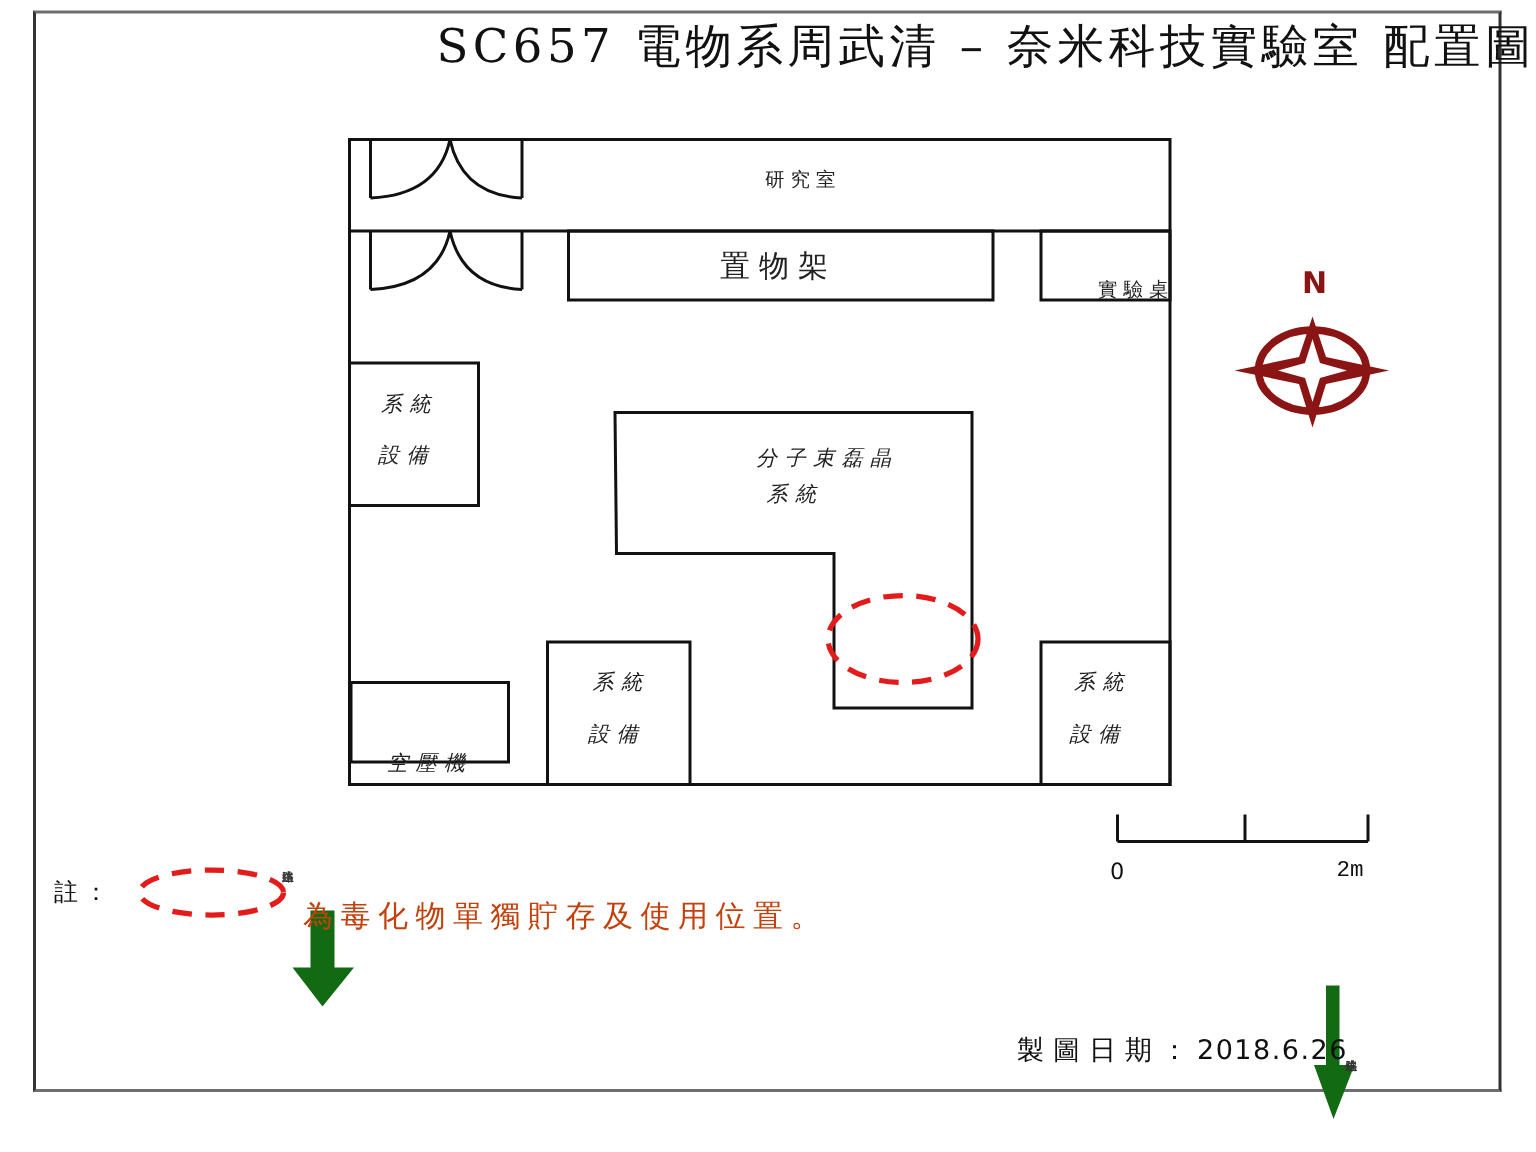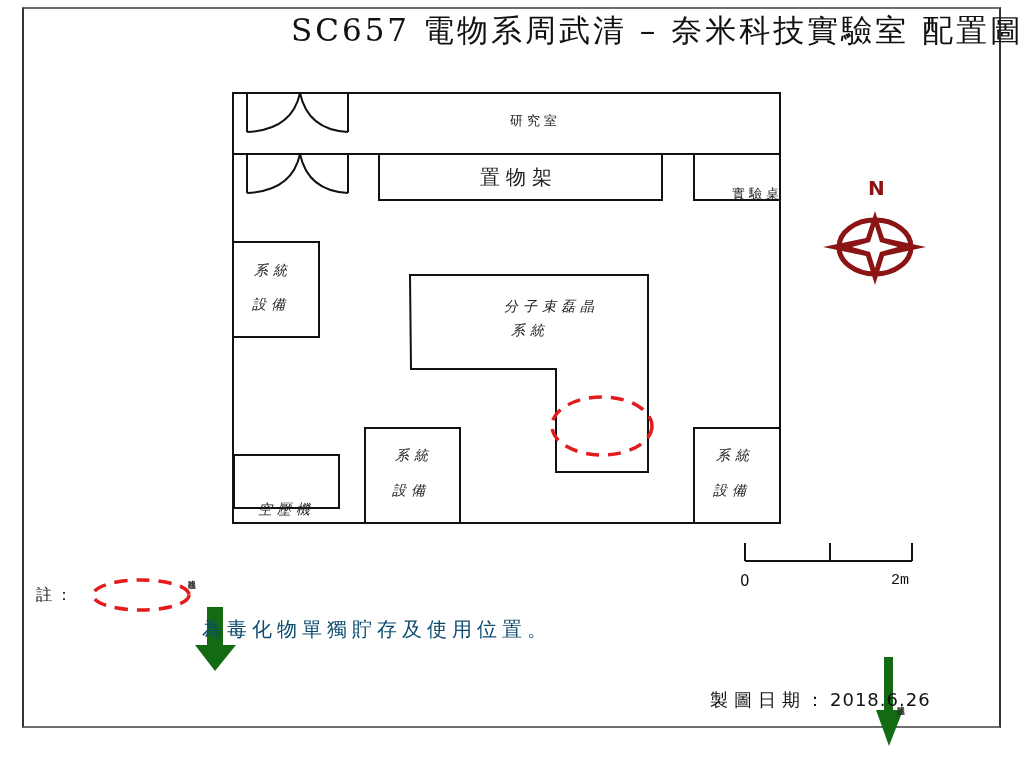--- a/index.html
+++ b/index.html
@@ -78,44 +78,44 @@
       position: absolute;
       left: 36px;
       top: 585px;
       font-size: 16px;
       letter-spacing: 4px;
       color: #111;
     }
     #note-text {
       position: absolute;
       left: 202px;
-      top: 616px;
+      top: 597px;
       font-size: 20px;
       letter-spacing: 5px;
-      color: #0c4a6e;
+      color: #c2410c;
       white-space: nowrap;
     }
     .vtext {
       position: absolute;
       writing-mode: vertical-rl;
       font-size: 8px;
       color: #333;
       background: rgba(255,255,255,0.6);
       line-height: 1;
     }
     #date-line {
       position: absolute;
       left: 678px;
       top: 688px;
       font-size: 18px;
       color: #111;
       white-space: nowrap;
       letter-spacing: 1px;
     }
-    #date-line .dl-label { letter-spacing: 6px; margin-left: 32px; }
+    #date-line .dl-label { letter-spacing: 6px; }
   </style>
 </head>
 <body>
 
 <div id="canvas">
   <div id="frame"></div>
 
   <div id="title" class="serif">SC657  電物系周武清 – 奈米科技實驗室  配置圖</div>
 
   <svg id="plan-svg" width="1024" height="768" viewBox="0 0 1024 768">

